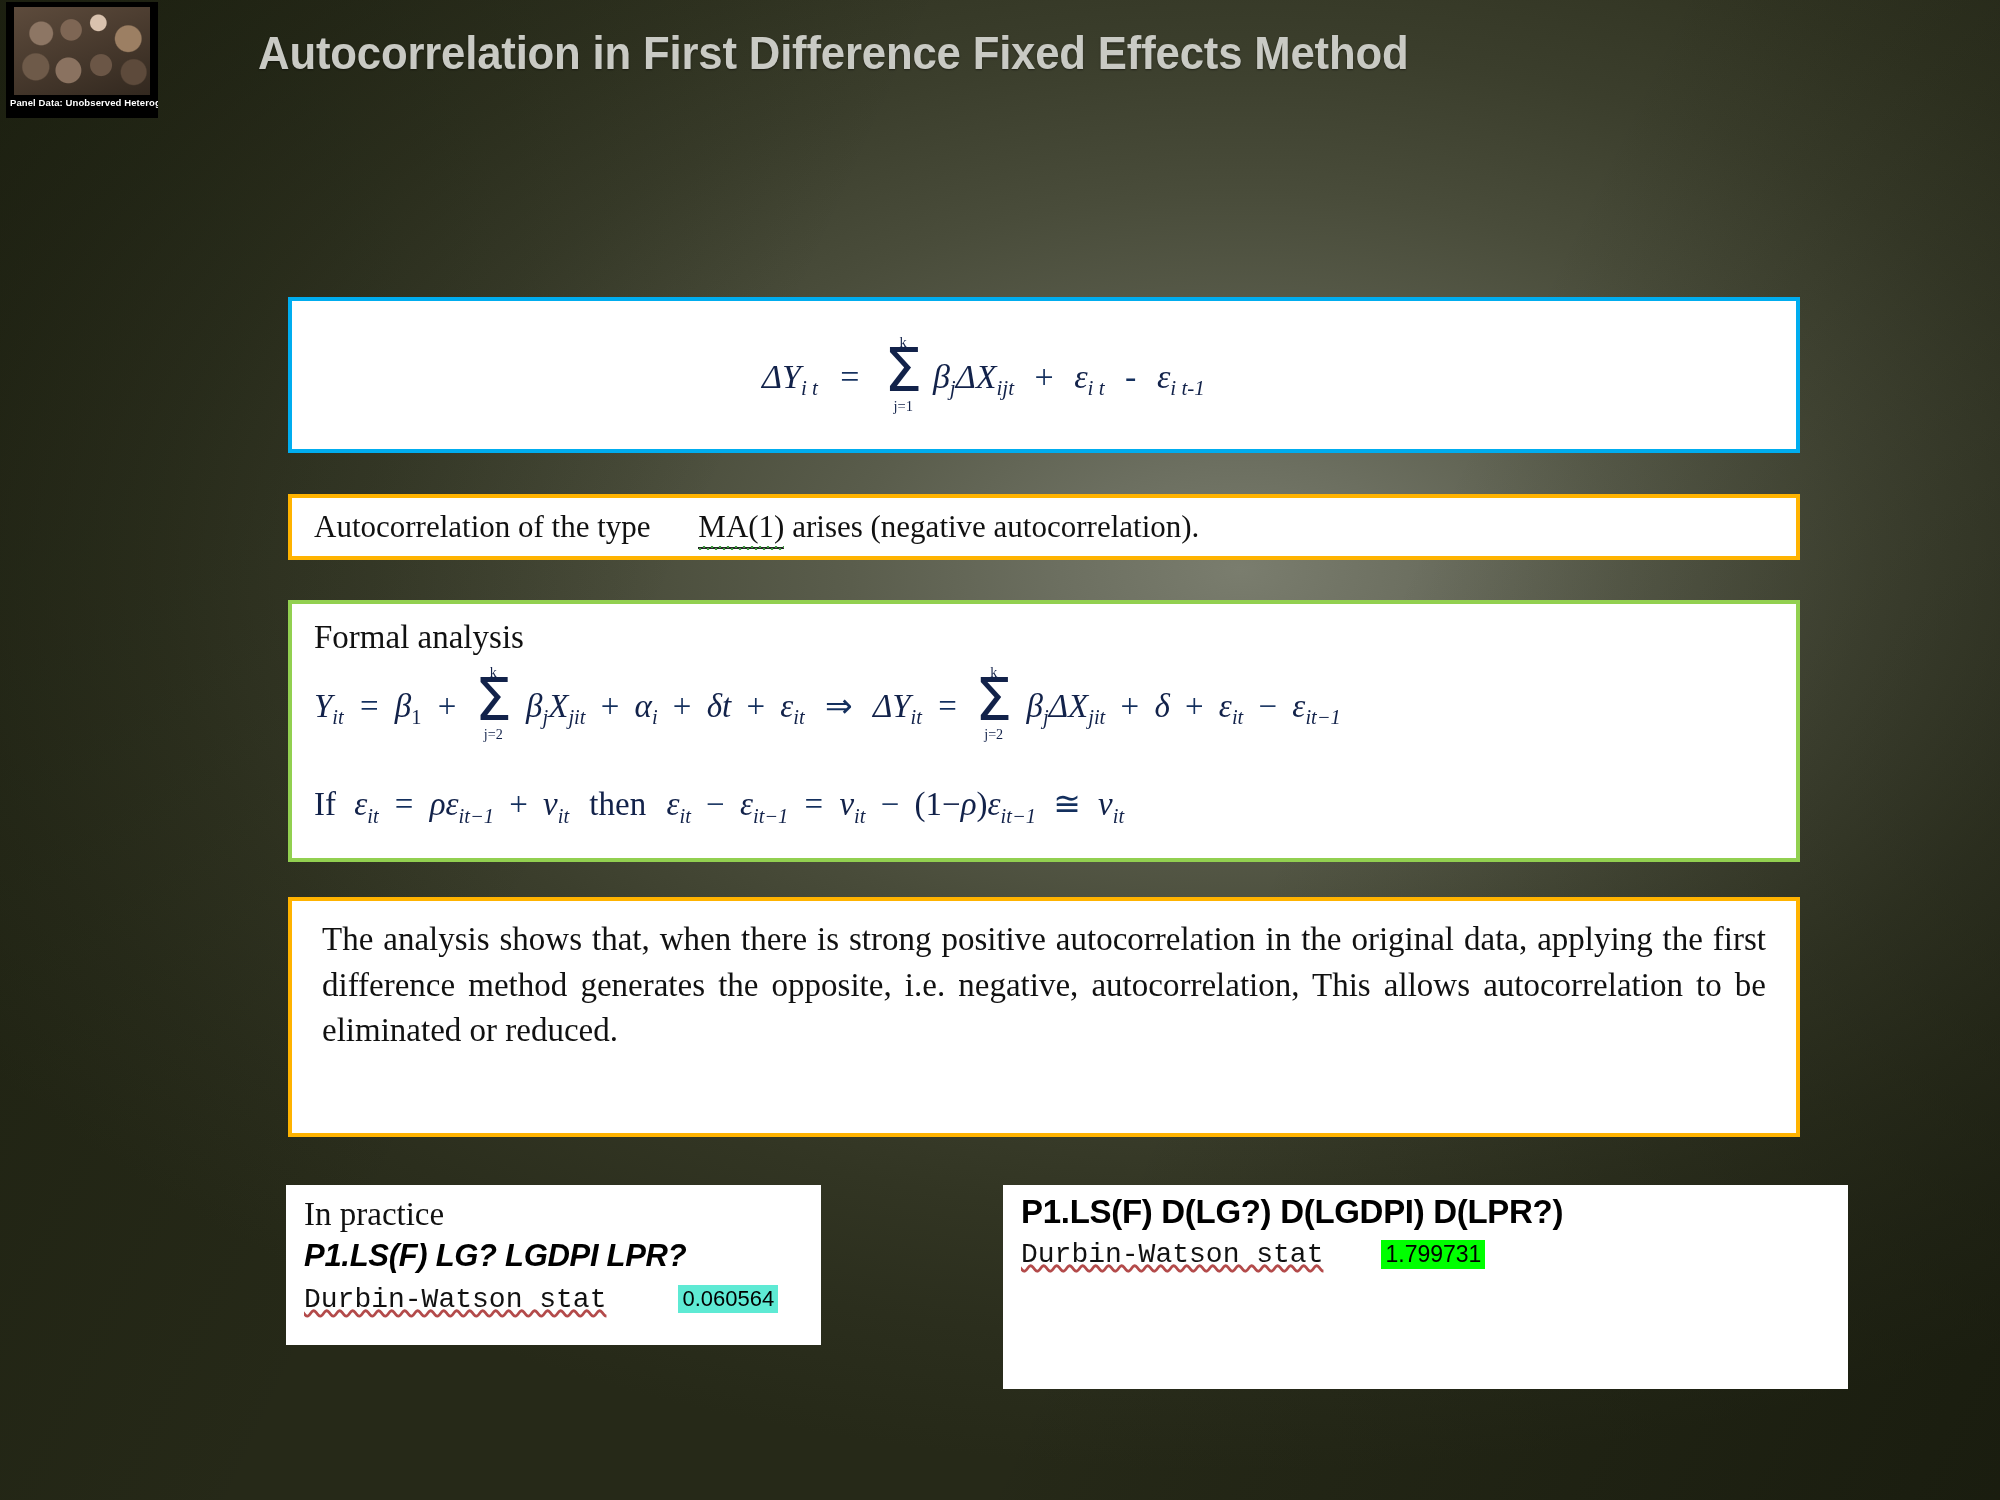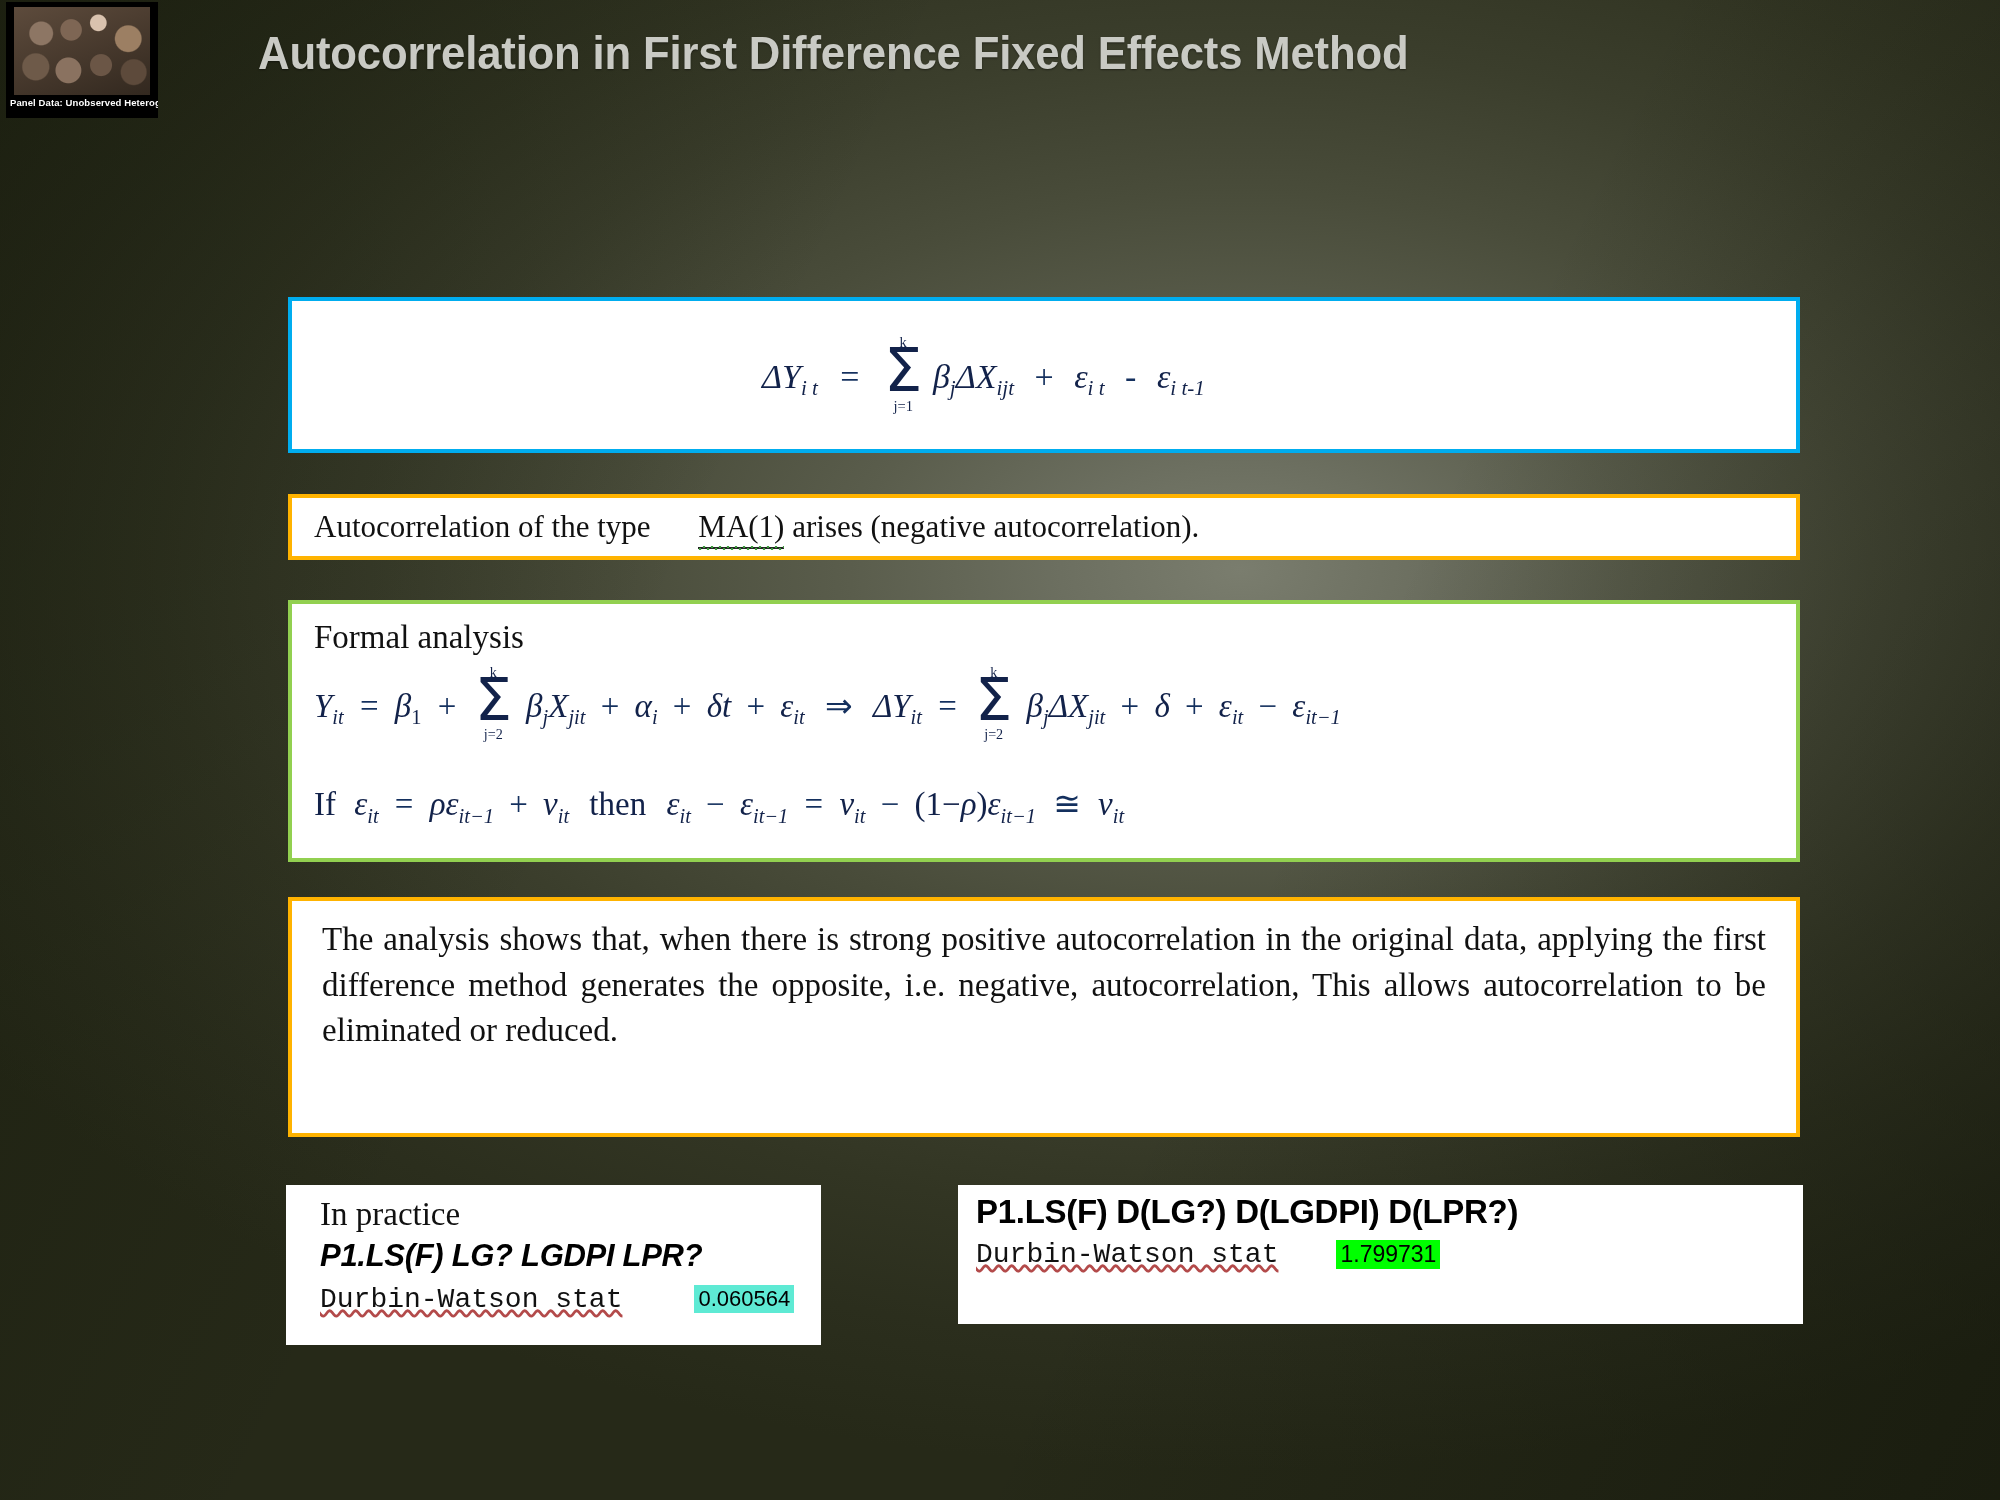--- a/index.html
+++ b/index.html
@@ -274,30 +274,30 @@
       <span class="rom">(1−</span><span>ρ</span><span class="rom">)</span><span>ε</span><sub style="font-size:.62em;">it−1</sub>
       <span class="op" style="margin:0 9px;">≅</span>
       <span>v</span><sub style="font-size:.62em;">it</sub>
     </div>
   </div>
 
   <div class="box b-orange" style="left:288px; top:897px; width:1512px; height:240px;">
     <div class="ptext" style="padding:16px 30px 0 30px; font-size:33px; line-height:1.38; text-align:justify;">The analysis shows that, when there is strong positive autocorrelation in the original data, applying the first difference method generates the opposite, i.e. negative, autocorrelation, This allows autocorrelation to be eliminated or reduced.</div>
   </div>
 
-  <div class="box b-none" style="left:286px; top:1185px; width:535px; height:160px;padding-left:16px;">
+  <div class="box b-none" style="left:286px; top:1185px; width:535px; height:160px;">
     <div class="ptext" style="padding:8px 0 0 18px; font-size:33px;">In practice</div>
     <div class="ev-title" style="padding:2px 0 0 18px; font-size:31px;font-style:italic;">P1.LS(F) LG? LGDPI LPR?</div>
     <div style="padding:10px 0 0 18px; display:flex; align-items:center;">
       <span class="ev-label" style="text-decoration: underline; text-decoration-style: wavy; text-decoration-color:#b34a4a;">Durbin-Watson stat</span>
       <span class="hl-red" style="margin-left:72px;">0.060564</span>
     </div>
   </div>
 
-  <div class="box b-none" style="left:958px; top:1185px; width:845px; height:139px;">
+  <div class="box b-none" style="left:1003px; top:1185px; width:845px; height:204px;">
     <div class="ev-title" style="padding:8px 0 0 18px; font-size:33px;">P1.LS(F) D(LG?) D(LGDPI) D(LPR?)</div>
     <div style="padding:8px 0 0 18px; display:flex; align-items:center;">
       <span class="ev-label" style="text-decoration: underline; text-decoration-style: wavy; text-decoration-color:#b34a4a;">Durbin-Watson stat</span>
       <span class="hl-green" style="margin-left:58px;">1.799731</span>
     </div>
   </div>
 
 </div>
 
 </body></html>

